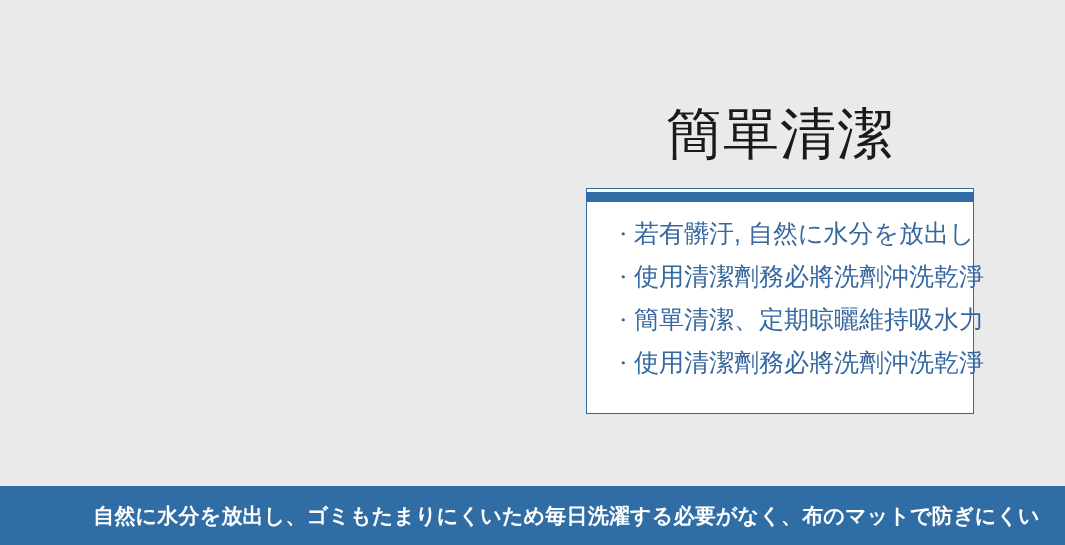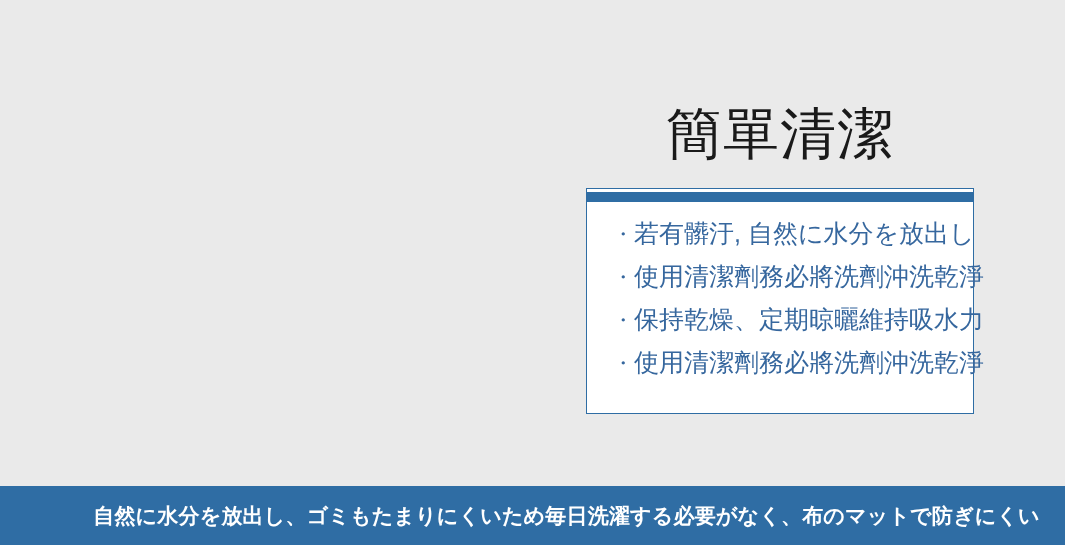--- a/index.html
+++ b/index.html
@@ -133,21 +133,21 @@
       <li>
         <span class="bullet-dot">・</span>
         <span class="bullet-text">若有髒汙, 自然に水分を放出し</span>
       </li>
       <li>
         <span class="bullet-dot">・</span>
         <span class="bullet-text">使用清潔劑務必將洗劑沖洗乾淨</span>
       </li>
       <li>
         <span class="bullet-dot">・</span>
-        <span class="bullet-text">保持乾燥、定期晾曬維持吸水力</span>
+        <span class="bullet-text">簡單清潔、定期晾曬維持吸水力</span>
       </li>
       <li>
         <span class="bullet-dot">・</span>
         <span class="bullet-text">使用清潔劑務必將洗劑沖洗乾淨</span>
       </li>
     </ul>
   </div>
 
   <div class="banner">
     <div class="banner-text">自然に水分を放出し、ゴミもたまりにくいため毎日洗濯する必要がなく、布のマットで防ぎにくい</div>

